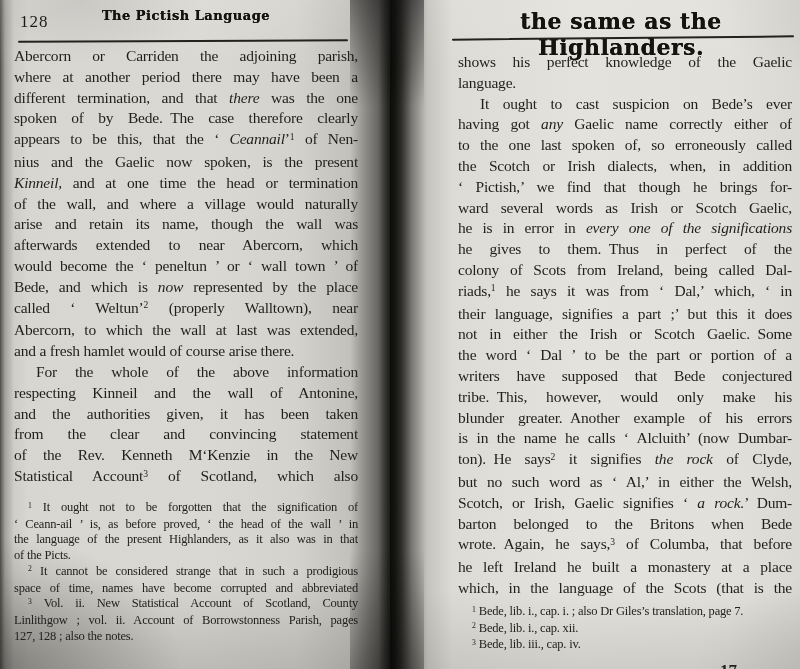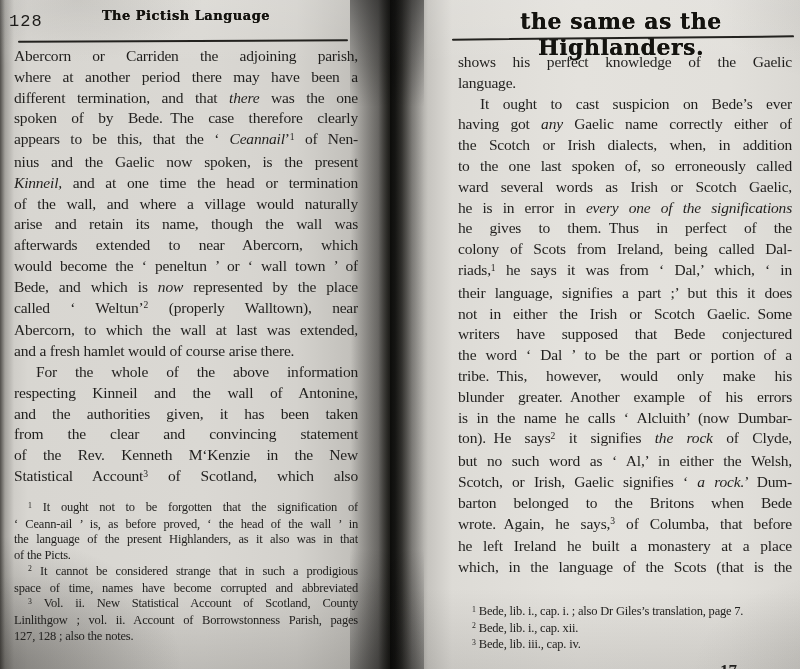--- a/index.html
+++ b/index.html
@@ -27,21 +27,21 @@
       linear-gradient(90deg, #121210 0px, #1d1d1b 5px, #403f3b 12px, #8b8985 22px,
         #c6c4bf 38px, #dddbd6 62px, #e4e2dd 40%, #e2e0db 72%, #d9d7d2 90%, #cbc9c4 100%);
   }
   .gutter-shadow {
     position:absolute; left:350px; top:0; width:74px; height:669px; pointer-events:none;
     background:
       linear-gradient(180deg, rgba(0,0,0,0.45), rgba(0,0,0,0) 16%, rgba(0,0,0,0) 82%, rgba(0,0,0,0.30)),
       linear-gradient(90deg, transparent, rgba(15,14,12,0.30) 38%, rgba(8,8,6,0.55) 54%, rgba(15,14,12,0.22) 72%, transparent);
   }
   .pagenum { position:absolute; top:12px; font-size:17px; color:#1c1b19; letter-spacing:1px; }
-  .page-left .pagenum { left:9px;font-family:Liberation Mono, monospace; }
+  .page-left .pagenum { left:20px; }
   .page-right .pagenum { right:13px; }
   .running-title {
     position:absolute; top:8px; text-align:center;
     font-family:"DejaVu Serif", serif; font-weight:bold; font-size:13px;
     color:#14130f; letter-spacing:0.5px; text-shadow:0 0 0.5px #14130f;
   }
   .page-left .running-title { left:14px; width:344px; }
   .page-right .running-title { left:64px; width:334px; font-size:22px; }
   .rule { position:absolute; height:2px; background:#23221f; border-radius:2px; }
   .page-left .rule { left:18px; top:40px; width:330px; transform:rotate(-0.25deg); }
@@ -111,31 +111,32 @@
 
   <div class="page page-right">
     <div class="pagenum">129</div>
     <div class="running-title">the same as the Highlanders.</div>
     <div class="rule"></div>
     <div class="body-text">
         <div class="line"><span>shows his perfect knowledge of the Gaelic</span></div>
         <div class="line end"><span>language.</span></div>
         <div class="line indent"><span>It ought to cast suspicion on Bede’s ever</span></div>
         <div class="line"><span>having got </span><span class="it">any</span><span> Gaelic name correctly either of</span></div>
+        <div class="line"><span>to the one last spoken of, so erroneously called</span></div>
         <div class="line"><span>the Scotch or Irish dialects, when, in addition</span></div>
-        <div class="line"><span>to the one last spoken of, so erroneously called</span></div>
+        <div class="line"><span>‘ Pictish,’ we find that though he brings for-</span></div>
         <div class="line"><span>ward several words as Irish or Scotch Gaelic,</span></div>
         <div class="line"><span>he is in error in </span><span class="it">every one of the significations</span></div>
         <div class="line"><span>he gives to them. Thus in perfect of the</span></div>
         <div class="line"><span>colony of Scots from Ireland, being called Dal-</span></div>
         <div class="line"><span>riads,</span><span class="sp">1</span><span> he says it was from ‘ Dal,’ which, ‘ in</span></div>
         <div class="line"><span>their language, signifies a part ;’ but this it does</span></div>
         <div class="line"><span>not in either the Irish or Scotch Gaelic. Some</span></div>
+        <div class="line"><span>the word ‘ Dal ’ to be the part or portion of a</span></div>
         <div class="line"><span>writers have supposed that Bede conjectured</span></div>
-        <div class="line"><span>the word ‘ Dal ’ to be the part or portion of a</span></div>
         <div class="line"><span>tribe. This, however, would only make his</span></div>
         <div class="line"><span>blunder greater. Another example of his errors</span></div>
         <div class="line"><span>is in the name he calls ‘ Alcluith’ (now Dumbar-</span></div>
         <div class="line"><span>ton). He says</span><span class="sp">2</span><span> it signifies </span><span class="it">the rock</span><span> of Clyde,</span></div>
         <div class="line"><span>but no such word as ‘ Al,’ in either the Welsh,</span></div>
         <div class="line"><span>Scotch, or Irish, Gaelic signifies ‘ </span><span class="it">a rock.</span><span>’ Dum-</span></div>
         <div class="line"><span>barton belonged to the Britons when Bede</span></div>
         <div class="line"><span>wrote. Again, he says,</span><span class="sp">3</span><span> of Columba, that before</span></div>
         <div class="line"><span>he left Ireland he built a monastery at a place</span></div>
         <div class="line"><span>which, in the language of the Scots (that is the</span></div>

